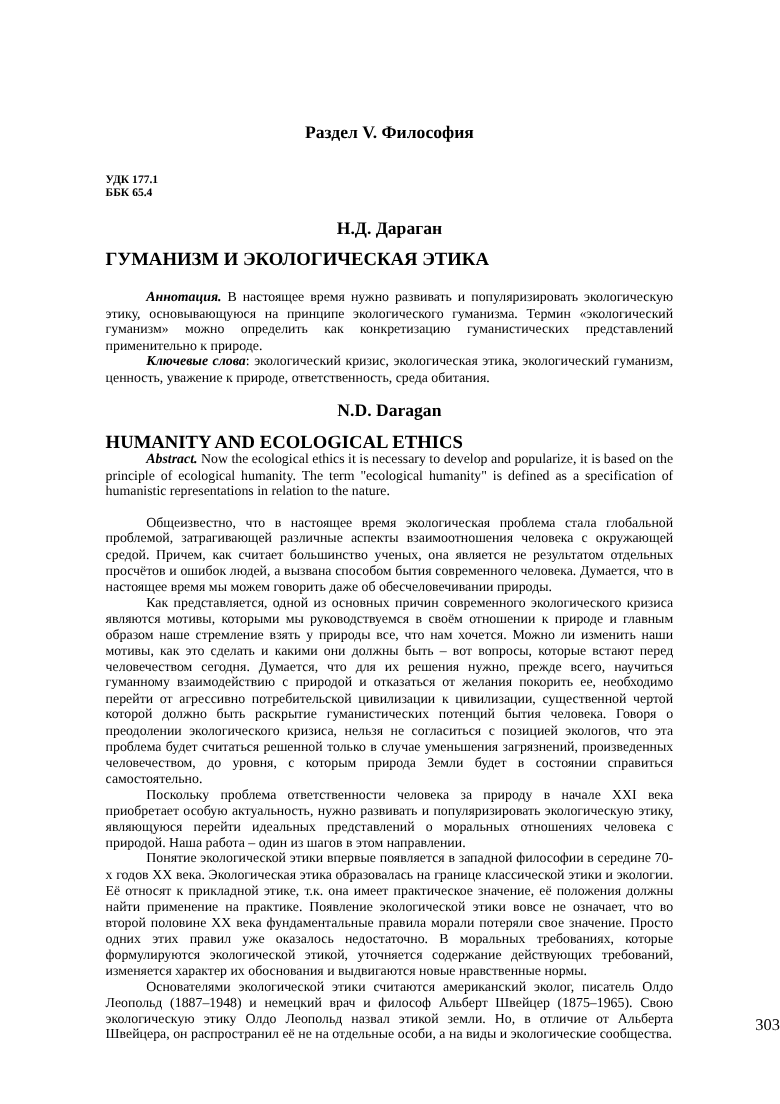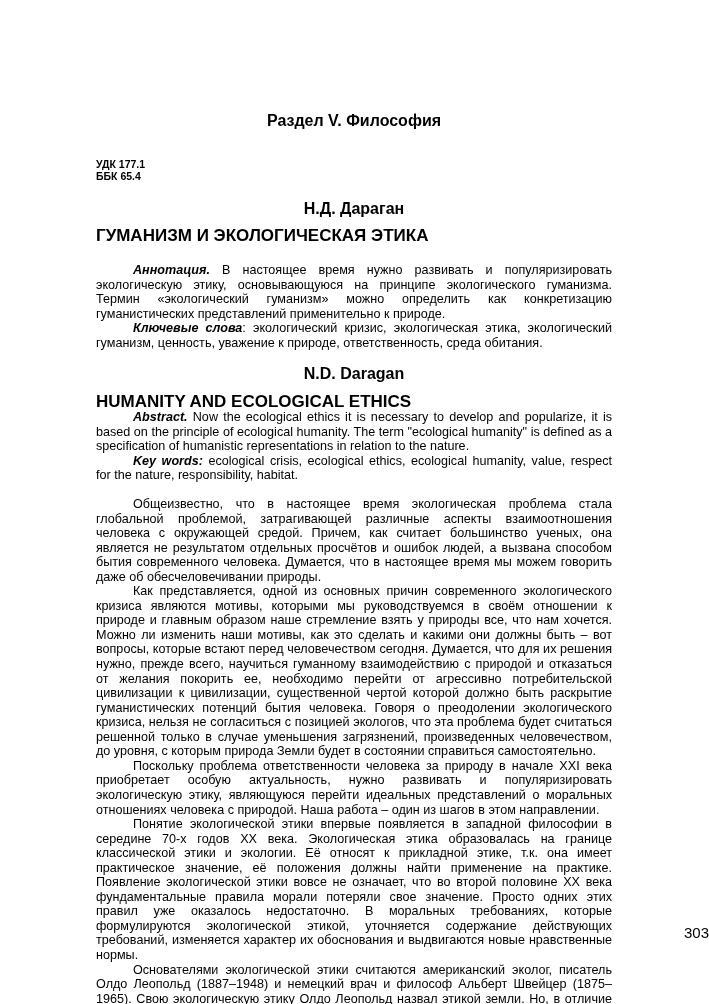--- a/index.html
+++ b/index.html
@@ -5,21 +5,21 @@
   html, body {
     margin: 0;
     padding: 0;
     background: #ffffff;
   }
   .page {
     position: relative;
     width: 709px;
     height: 1004px;
     background: #ffffff;
-    font-family: Liberation Sans, sans-serif;
+    font-family: Liberation Serif, serif;
     color: #000000;
     overflow: hidden;
   }
   .content {
     padding: 111px 97px 0 96px; 
   }
   .section-title {
     font-size: 16px;
     font-weight: 700;
     text-align: center;
@@ -93,21 +93,20 @@
       <p class="para"><span class="lbl">Аннотация.</span><span> В настоящее время нужно развивать и популяризировать экологическую этику, основывающуюся на принципе экологического гуманизма. Термин «экологический гуманизм» можно определить как конкретизацию гуманистических представлений применительно к природе.</span></p>
       <p class="para"><span class="lbl">Ключевые слова</span><span>: экологический кризис, экологическая этика, экологический гуманизм, ценность, уважение к природе, ответственность, среда обитания.</span></p>
     </div>
 
     <div class="author author-en">N.D. Daragan</div>
 
     <div class="article-title title-en">HUMANITY AND ECOLOGICAL ETHICS</div>
 
     <div class="abstract" lang="en">
       <p class="para"><span class="lbl">Abstract.</span><span> Now the ecological ethics it is necessary to develop and popularize, it is based on the principle of ecological humanity. The term "ecological humanity" is defined as a specification of humanistic representations in relation to the nature.</span></p>
-      <p class="para"><span class="lbl">Key words:</span><span> ecological crisis, ecological ethics, ecological humanity, value, respect for the nature, responsibility, habitat.</span></p>
     </div>
 
     <div class="body-text">
       <p class="para">Общеизвестно, что в настоящее время экологическая проблема стала глобальной проблемой, затрагивающей различные аспекты взаимоотношения человека с окружающей средой. Причем, как считает большинство ученых, она является не результатом отдельных просчётов и ошибок людей, а вызвана способом бытия современного человека. Думается, что в настоящее время мы можем говорить даже об обесчеловечивании природы.</p>
       <p class="para">Как представляется, одной из основных причин современного экологического кризиса являются мотивы, которыми мы руководствуемся в своём отношении к природе и главным образом наше стремление взять у природы все, что нам хочется. Можно ли изменить наши мотивы, как это сделать и какими они должны быть – вот вопросы, которые встают перед человечеством сегодня. Думается, что для их решения нужно, прежде всего, научиться гуманному взаимодействию с природой и отказаться от желания покорить ее, необходимо перейти от агрессивно потребительской цивилизации к цивилизации, существенной чертой которой должно быть раскрытие гуманистических потенций бытия человека. Говоря о преодолении экологического кризиса, нельзя не согласиться с позицией экологов, что эта проблема будет считаться решенной только в случае уменьшения загрязнений, произведенных человечеством, до уровня, с которым природа Земли будет в состоянии справиться самостоятельно.</p>
       <p class="para">Поскольку проблема ответственности человека за природу в начале XXI века приобретает особую актуальность, нужно развивать и популяризировать экологическую этику, являющуюся перейти идеальных представлений о моральных отношениях человека с природой. Наша работа – один из шагов в этом направлении.</p>
       <p class="para">Понятие экологической этики впервые появляется в западной философии в середине 70-х годов XX века. Экологическая этика образовалась на границе классической этики и экологии. Её относят к прикладной этике, т.к. она имеет практическое значение, её положения должны найти применение на практике. Появление экологической этики вовсе не означает, что во второй половине XX века фундаментальные правила морали потеряли свое значение. Просто одних этих правил уже оказалось недостаточно. В моральных требованиях, которые формулируются экологической этикой, уточняется содержание действующих требований, изменяется характер их обоснования и выдвигаются новые нравственные нормы.</p>
       <p class="para">Основателями экологической этики считаются американский эколог, писатель Олдо Леопольд (1887–1948) и немецкий врач и философ Альберт Швейцер (1875–1965). Свою экологическую этику Олдо Леопольд назвал этикой земли. Но, в отличие от Альберта Швейцера, он распространил её не на отдельные особи, а на виды и экологические сообщества.</p>
     </div>
 

